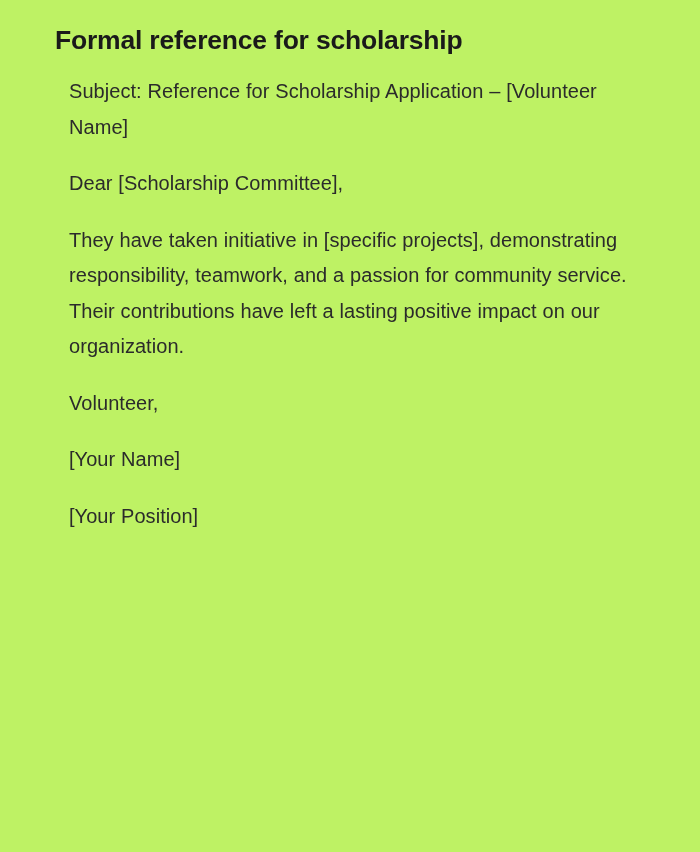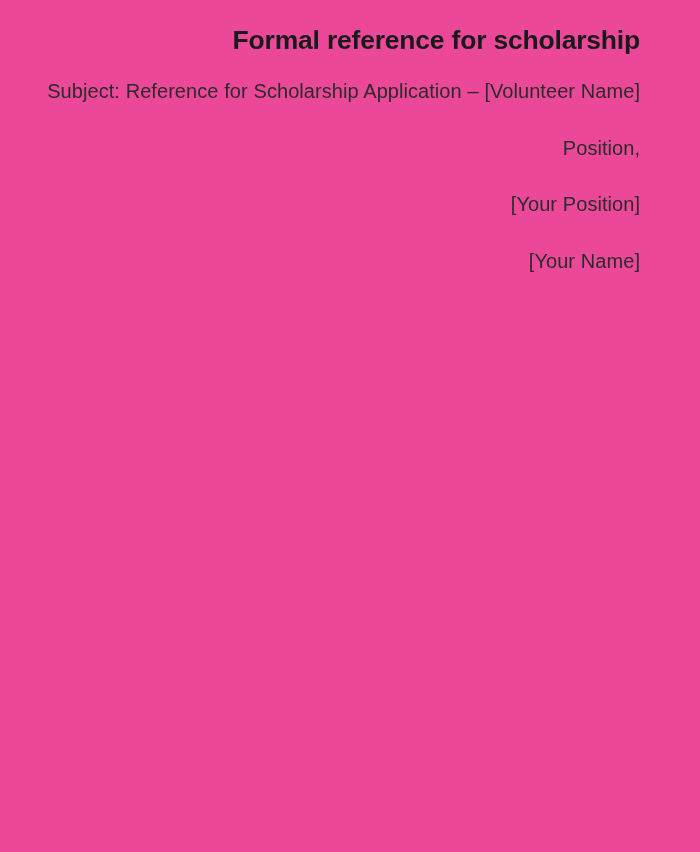--- a/index.html
+++ b/index.html
@@ -11,43 +11,42 @@
     width: 700px;
     height: 852px;
     font-family: "Liberation Sans", "DejaVu Sans", sans-serif;
     -webkit-font-smoothing: antialiased;
     overflow: hidden;
   }
   .page {
     box-sizing: border-box;
     width: 700px;
     height: 852px;
-    background: #ec4899;
-    padding: 24px 39px 0 39px;
-    text-align: right;
+    background: #bef264;
+    padding: 24px 39px 0 55px;
   }
   .article {
     width: 601px;
   }
   .article-title {
     margin: 0;
     padding: 0;
     font-size: 26.5px;
     line-height: 33px;
     font-weight: bold;
     letter-spacing: -0.2px;
     color: #1a1a1a;
     font-family: "Liberation Sans", "DejaVu Sans", sans-serif;
   }
   .body-copy {
     margin: 0;
     padding: 0;
   }
   .para {
-    margin: 0;
+    margin: 14px;
     padding: 0;
     font-size: 20px;
     line-height: 35.5px;
     color: #2b2b2b;
     font-weight: normal;
     letter-spacing: 0.05px;
     word-spacing: 0.2px;
   }
   .para.first-para {
     margin-top: 17px;
@@ -61,25 +60,27 @@
 
 <div class="page">
   <article class="article">
 
     <h1 class="article-title">Formal reference for scholarship</h1>
 
     <div class="body-copy">
 
       <p class="para first-para">Subject: Reference for Scholarship Application – [Volunteer Name]</p>
 
+      <p class="para">Dear [Scholarship Committee],</p>
 
 
+      <p class="para">They have taken initiative in [specific projects], demonstrating responsibility, teamwork, and a passion for community service. Their contributions have left a lasting positive impact on our organization.</p>
 
 
-      <p class="para">Position,</p>
+      <p class="para">Volunteer,</p>
+
+      <p class="para">[Your Name]</p>
 
       <p class="para">[Your Position]</p>
-
-      <p class="para">[Your Name]</p>
 
     </div>
   </article>
 </div>
 
 </body></html>

